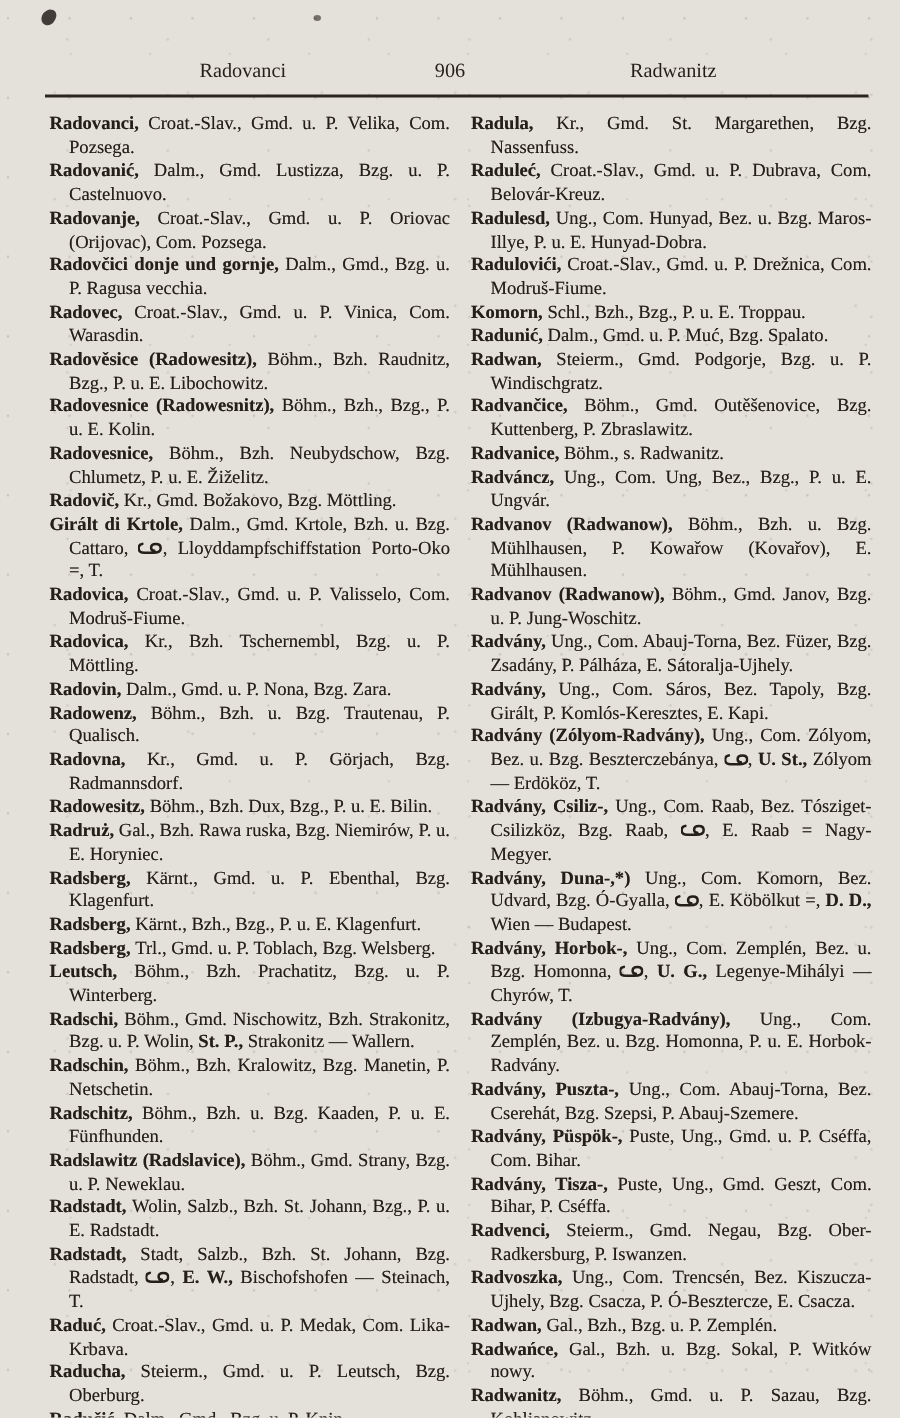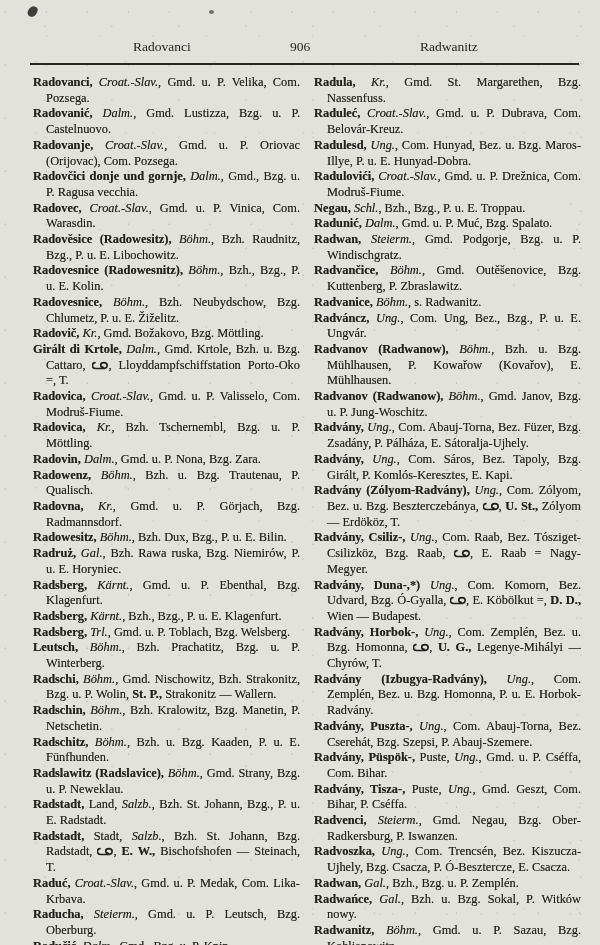--- a/index.html
+++ b/index.html
@@ -22,21 +22,21 @@
   .running-head{position:absolute;top:39px;left:0;right:0;height:18px;font-size:13.5px;}
   .rh-left{position:absolute;left:133px;}
   .rh-center{position:absolute;left:0;right:0;text-align:center;}
   .rh-right{position:absolute;left:420px;}
   .head-rule{position:absolute;top:63px;left:30px;right:21px;border-top:2px solid #2b261e;}
   .columns{position:absolute;top:75px;left:33px;right:19px;bottom:8px;display:flex;gap:14px;}
   .col{width:50%;text-align:justify;font-size:12.4px;line-height:15.7px;
        text-shadow:0 0 .4px rgba(35,28,20,.55);}
   .entry{margin:0;padding-left:13px;text-indent:-13px;}
   .seg-b{font-weight:bold;}
-  .seg-i{font-style:italic;}
+  .seg-i{}
   .ph-svg{display:inline-block;width:16px;height:9px;vertical-align:-1px;}
 </style>
 </head>
 <body>
 
 <div class="page">
   <div class="speck-a"></div>
   <div class="speck-b"></div>
 
   <div class="running-head">
@@ -68,35 +68,35 @@
         <p class="entry"><span class="seg-b">Radowesitz, </span><span class="seg-i">Böhm.</span><span class="seg-n">, Bzh. Dux, Bzg., P. u. E. Bilin.</span></p>
         <p class="entry"><span class="seg-b">Radruż, </span><span class="seg-i">Gal.</span><span class="seg-n">, Bzh. Rawa ruska, Bzg. Niemirów, P. u. E. Horyniec.</span></p>
         <p class="entry"><span class="seg-b">Radsberg, </span><span class="seg-i">Kärnt.</span><span class="seg-n">, Gmd. u. P. Ebenthal, Bzg. Klagenfurt.</span></p>
         <p class="entry"><span class="seg-b">Radsberg, </span><span class="seg-i">Kärnt.</span><span class="seg-n">, Bzh., Bzg., P. u. E. Klagenfurt.</span></p>
         <p class="entry"><span class="seg-b">Radsberg, </span><span class="seg-i">Trl.</span><span class="seg-n">, Gmd. u. P. Toblach, Bzg. Welsberg.</span></p>
         <p class="entry"><span class="seg-b">Leutsch, </span><span class="seg-i">Böhm.</span><span class="seg-n">, Bzh. Prachatitz, Bzg. u. P. Winterberg.</span></p>
         <p class="entry"><span class="seg-b">Radschi, </span><span class="seg-i">Böhm.</span><span class="seg-n">, Gmd. Nischowitz, Bzh. Strakonitz, Bzg. u. P. Wolin, </span><span class="seg-b">St. P., </span><span class="seg-n">Strakonitz — Wallern.</span></p>
         <p class="entry"><span class="seg-b">Radschin, </span><span class="seg-i">Böhm.</span><span class="seg-n">, Bzh. Kralowitz, Bzg. Manetin, P. Netschetin.</span></p>
         <p class="entry"><span class="seg-b">Radschitz, </span><span class="seg-i">Böhm.</span><span class="seg-n">, Bzh. u. Bzg. Kaaden, P. u. E. Fünfhunden.</span></p>
         <p class="entry"><span class="seg-b">Radslawitz (Radslavice), </span><span class="seg-i">Böhm.</span><span class="seg-n">, Gmd. Strany, Bzg. u. P. Neweklau.</span></p>
-        <p class="entry"><span class="seg-b">Radstadt, </span><span class="seg-n">Land, </span><span class="seg-i">Salzb.</span><span class="seg-n">, Bzh. St. Johann, Bzg., P. u. E. Radstadt.</span></p>
+        <p class="entry"><span class="seg-b">Radstadt, </span><span class="seg-n">Wolin, </span><span class="seg-i">Salzb.</span><span class="seg-n">, Bzh. St. Johann, Bzg., P. u. E. Radstadt.</span></p>
         <p class="entry"><span class="seg-b">Radstadt, </span><span class="seg-n">Stadt, </span><span class="seg-i">Salzb.</span><span class="seg-n">, Bzh. St. Johann, Bzg. Radstadt, </span><svg class="ph-svg" viewBox="0 0 22 11">
             <path d="M4 1.5 C1.6 1.8 .6 3.4 .6 5.4 C.6 8.2 2.8 9.6 5.6 9.6 L13.6 9.6 C17.6 9.6 20.8 8.2 20.8 5.4 C20.8 3.1 19 1.6 16.4 1.6 C13.6 1.6 12 3 12 5 C12 6.7 13.4 7.7 15 7.7" fill="none" stroke="#241f18" stroke-width="2.3" stroke-linecap="round"></path>
           </svg><span class="seg-n">, </span><span class="seg-b">E. W., </span><span class="seg-n">Bischofshofen — Steinach, T.</span></p>
         <p class="entry"><span class="seg-b">Raduć, </span><span class="seg-i">Croat.-Slav.</span><span class="seg-n">, Gmd. u. P. Medak, Com. Lika-Krbava.</span></p>
         <p class="entry"><span class="seg-b">Raducha, </span><span class="seg-i">Steierm.</span><span class="seg-n">, Gmd. u. P. Leutsch, Bzg. Oberburg.</span></p>
         <p class="entry"><span class="seg-b">Radučić, </span><span class="seg-i">Dalm.</span><span class="seg-n">, Gmd., Bzg. u. P. Knin.</span></p>
       </div>
     <div class="col">
 
     <p class="entry"><span class="seg-b">Radula, </span><span class="seg-i">Kr.</span><span class="seg-n">, Gmd. St. Margarethen, Bzg. Nassenfuss.</span></p>
         <p class="entry"><span class="seg-b">Raduleć, </span><span class="seg-i">Croat.-Slav.</span><span class="seg-n">, Gmd. u. P. Dubrava, Com. Belovár-Kreuz.</span></p>
         <p class="entry"><span class="seg-b">Radulesd, </span><span class="seg-i">Ung.</span><span class="seg-n">, Com. Hunyad, Bez. u. Bzg. Maros-Illye, P. u. E. Hunyad-Dobra.</span></p>
         <p class="entry"><span class="seg-b">Radulovići, </span><span class="seg-i">Croat.-Slav.</span><span class="seg-n">, Gmd. u. P. Drežnica, Com. Modruš-Fiume.</span></p>
-        <p class="entry"><span class="seg-b">Negau, </span><span class="seg-i">Schl.</span><span class="seg-n">, Bzh., Bzg., P. u. E. Troppau.</span></p>
+        <p class="entry"><span class="seg-b">Komorn, </span><span class="seg-i">Schl.</span><span class="seg-n">, Bzh., Bzg., P. u. E. Troppau.</span></p>
         <p class="entry"><span class="seg-b">Radunić, </span><span class="seg-i">Dalm.</span><span class="seg-n">, Gmd. u. P. Muć, Bzg. Spalato.</span></p>
         <p class="entry"><span class="seg-b">Radwan, </span><span class="seg-i">Steierm.</span><span class="seg-n">, Gmd. Podgorje, Bzg. u. P. Windischgratz.</span></p>
         <p class="entry"><span class="seg-b">Radvančice, </span><span class="seg-i">Böhm.</span><span class="seg-n">, Gmd. Outěšenovice, Bzg. Kuttenberg, P. Zbraslawitz.</span></p>
         <p class="entry"><span class="seg-b">Radvanice, </span><span class="seg-i">Böhm.</span><span class="seg-n">, s. Radwanitz.</span></p>
         <p class="entry"><span class="seg-b">Radváncz, </span><span class="seg-i">Ung.</span><span class="seg-n">, Com. Ung, Bez., Bzg., P. u. E. Ungvár.</span></p>
         <p class="entry"><span class="seg-b">Radvanov (Radwanow), </span><span class="seg-i">Böhm.</span><span class="seg-n">, Bzh. u. Bzg. Mühlhausen, P. Kowařow (Kovařov), E. Mühlhausen.</span></p>
         <p class="entry"><span class="seg-b">Radvanov (Radwanow), </span><span class="seg-i">Böhm.</span><span class="seg-n">, Gmd. Janov, Bzg. u. P. Jung-Woschitz.</span></p>
         <p class="entry"><span class="seg-b">Radvány, </span><span class="seg-i">Ung.</span><span class="seg-n">, Com. Abauj-Torna, Bez. Füzer, Bzg. Zsadány, P. Pálháza, E. Sátoralja-Ujhely.</span></p>
         <p class="entry"><span class="seg-b">Radvány, </span><span class="seg-i">Ung.</span><span class="seg-n">, Com. Sáros, Bez. Tapoly, Bzg. Girált, P. Komlós-Keresztes, E. Kapi.</span></p>
         <p class="entry"><span class="seg-b">Radvány (Zólyom-Radvány), </span><span class="seg-i">Ung.</span><span class="seg-n">, Com. Zólyom, Bez. u. Bzg. Beszterczebánya, </span><svg class="ph-svg" viewBox="0 0 22 11">

